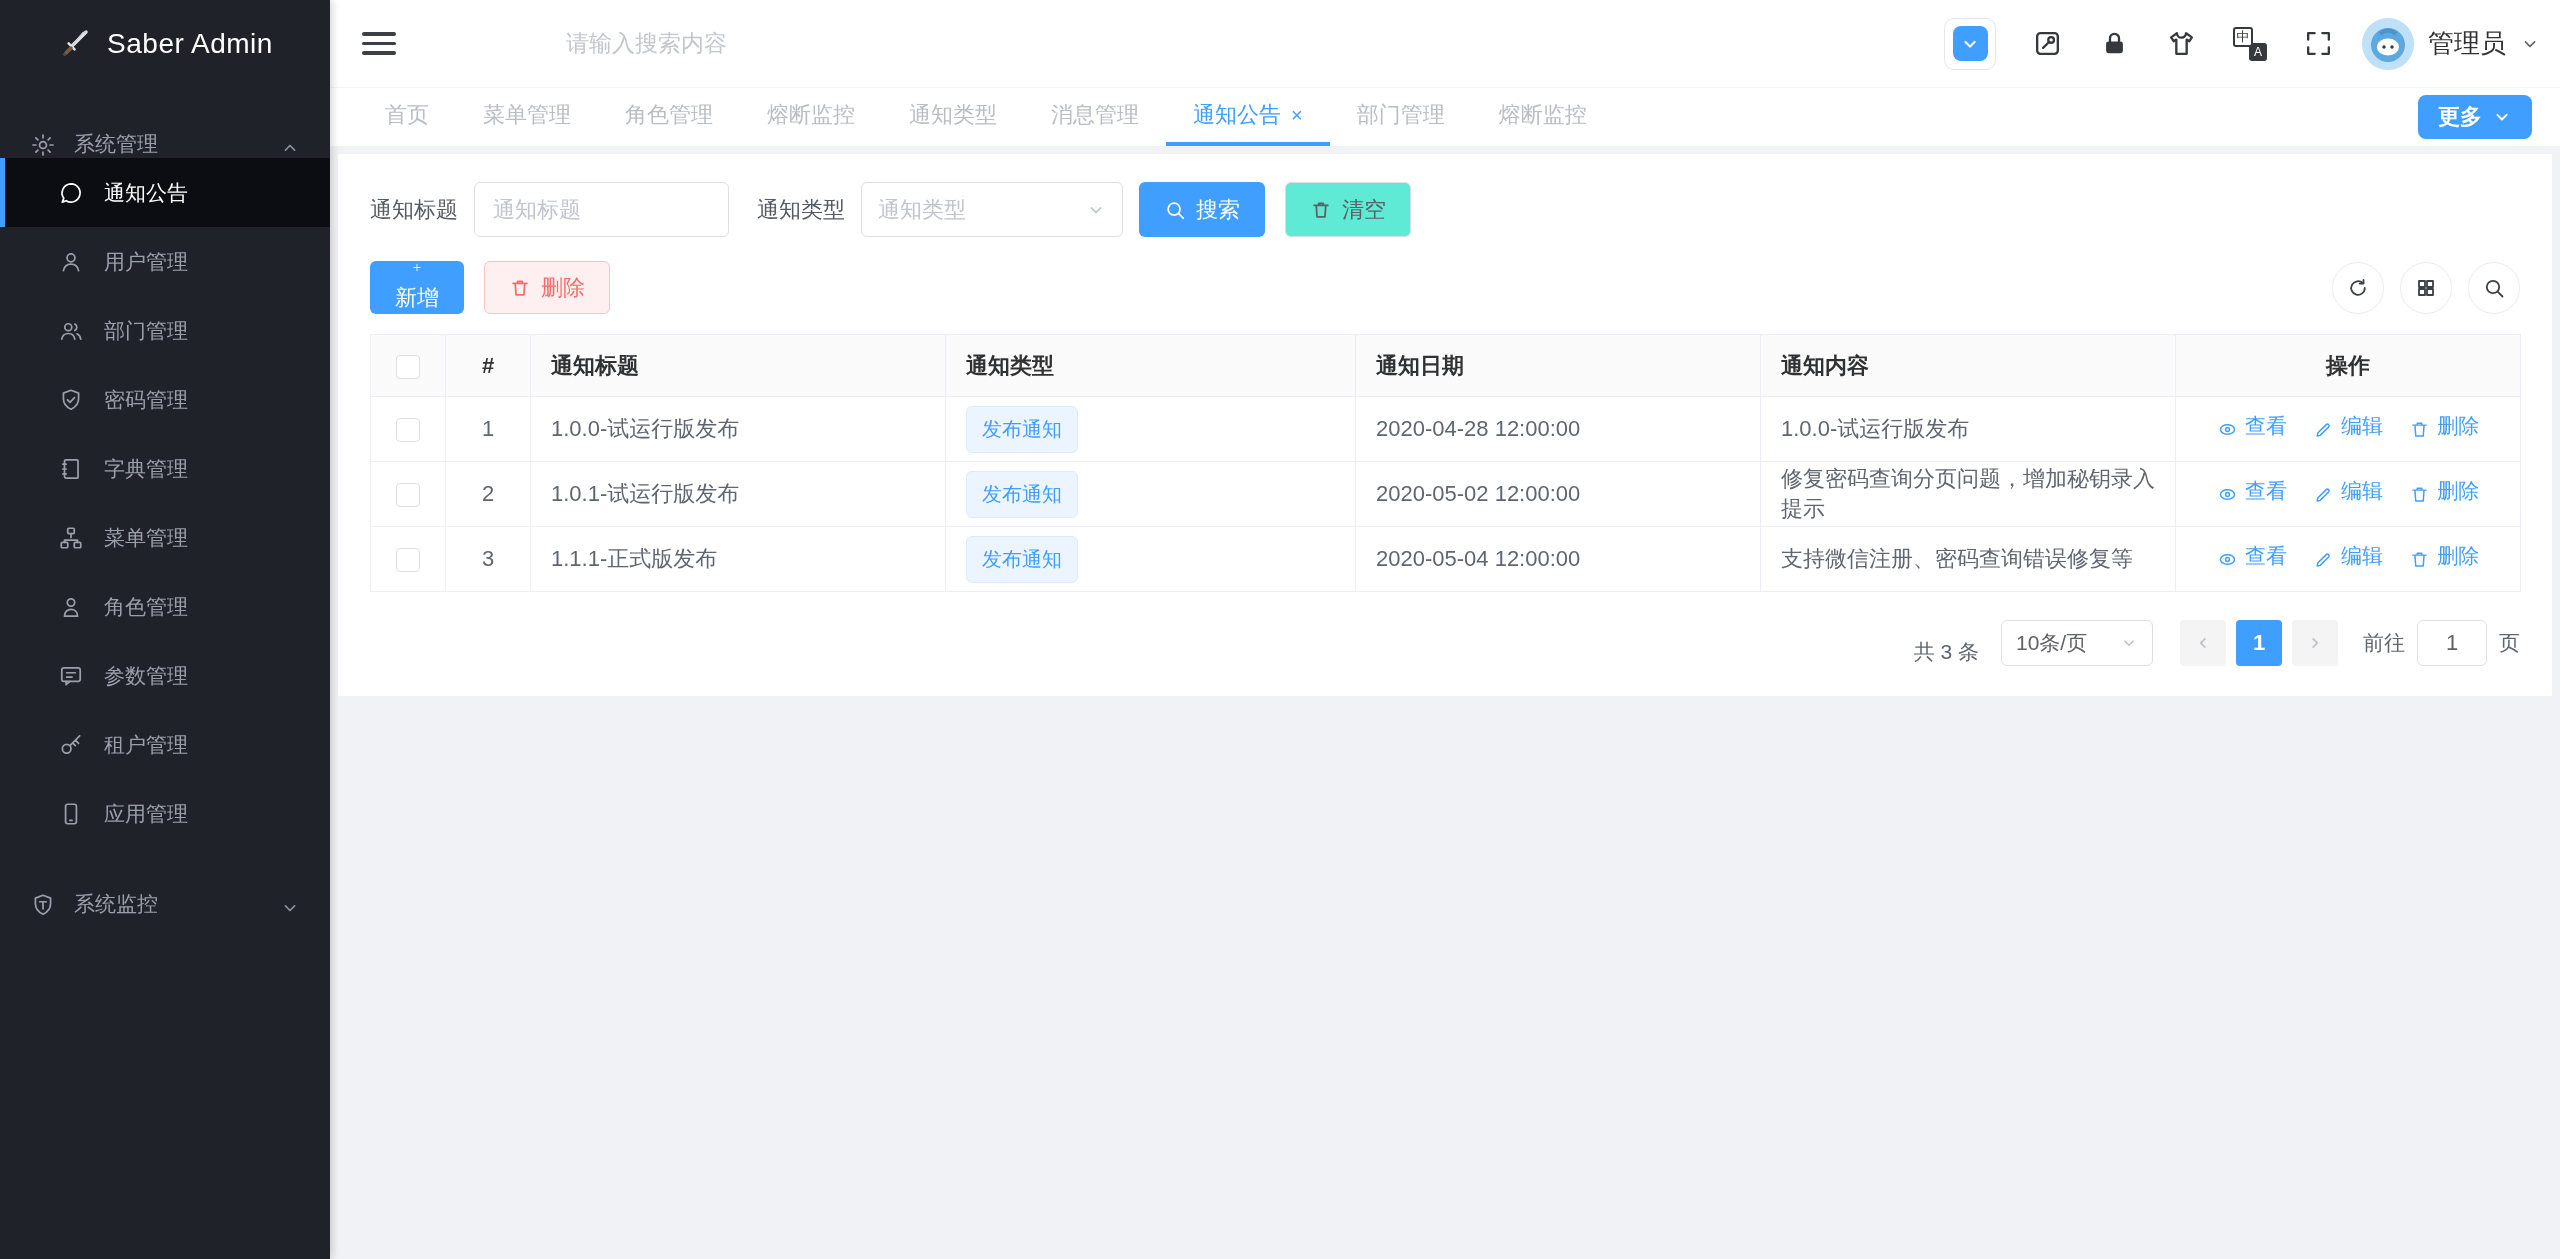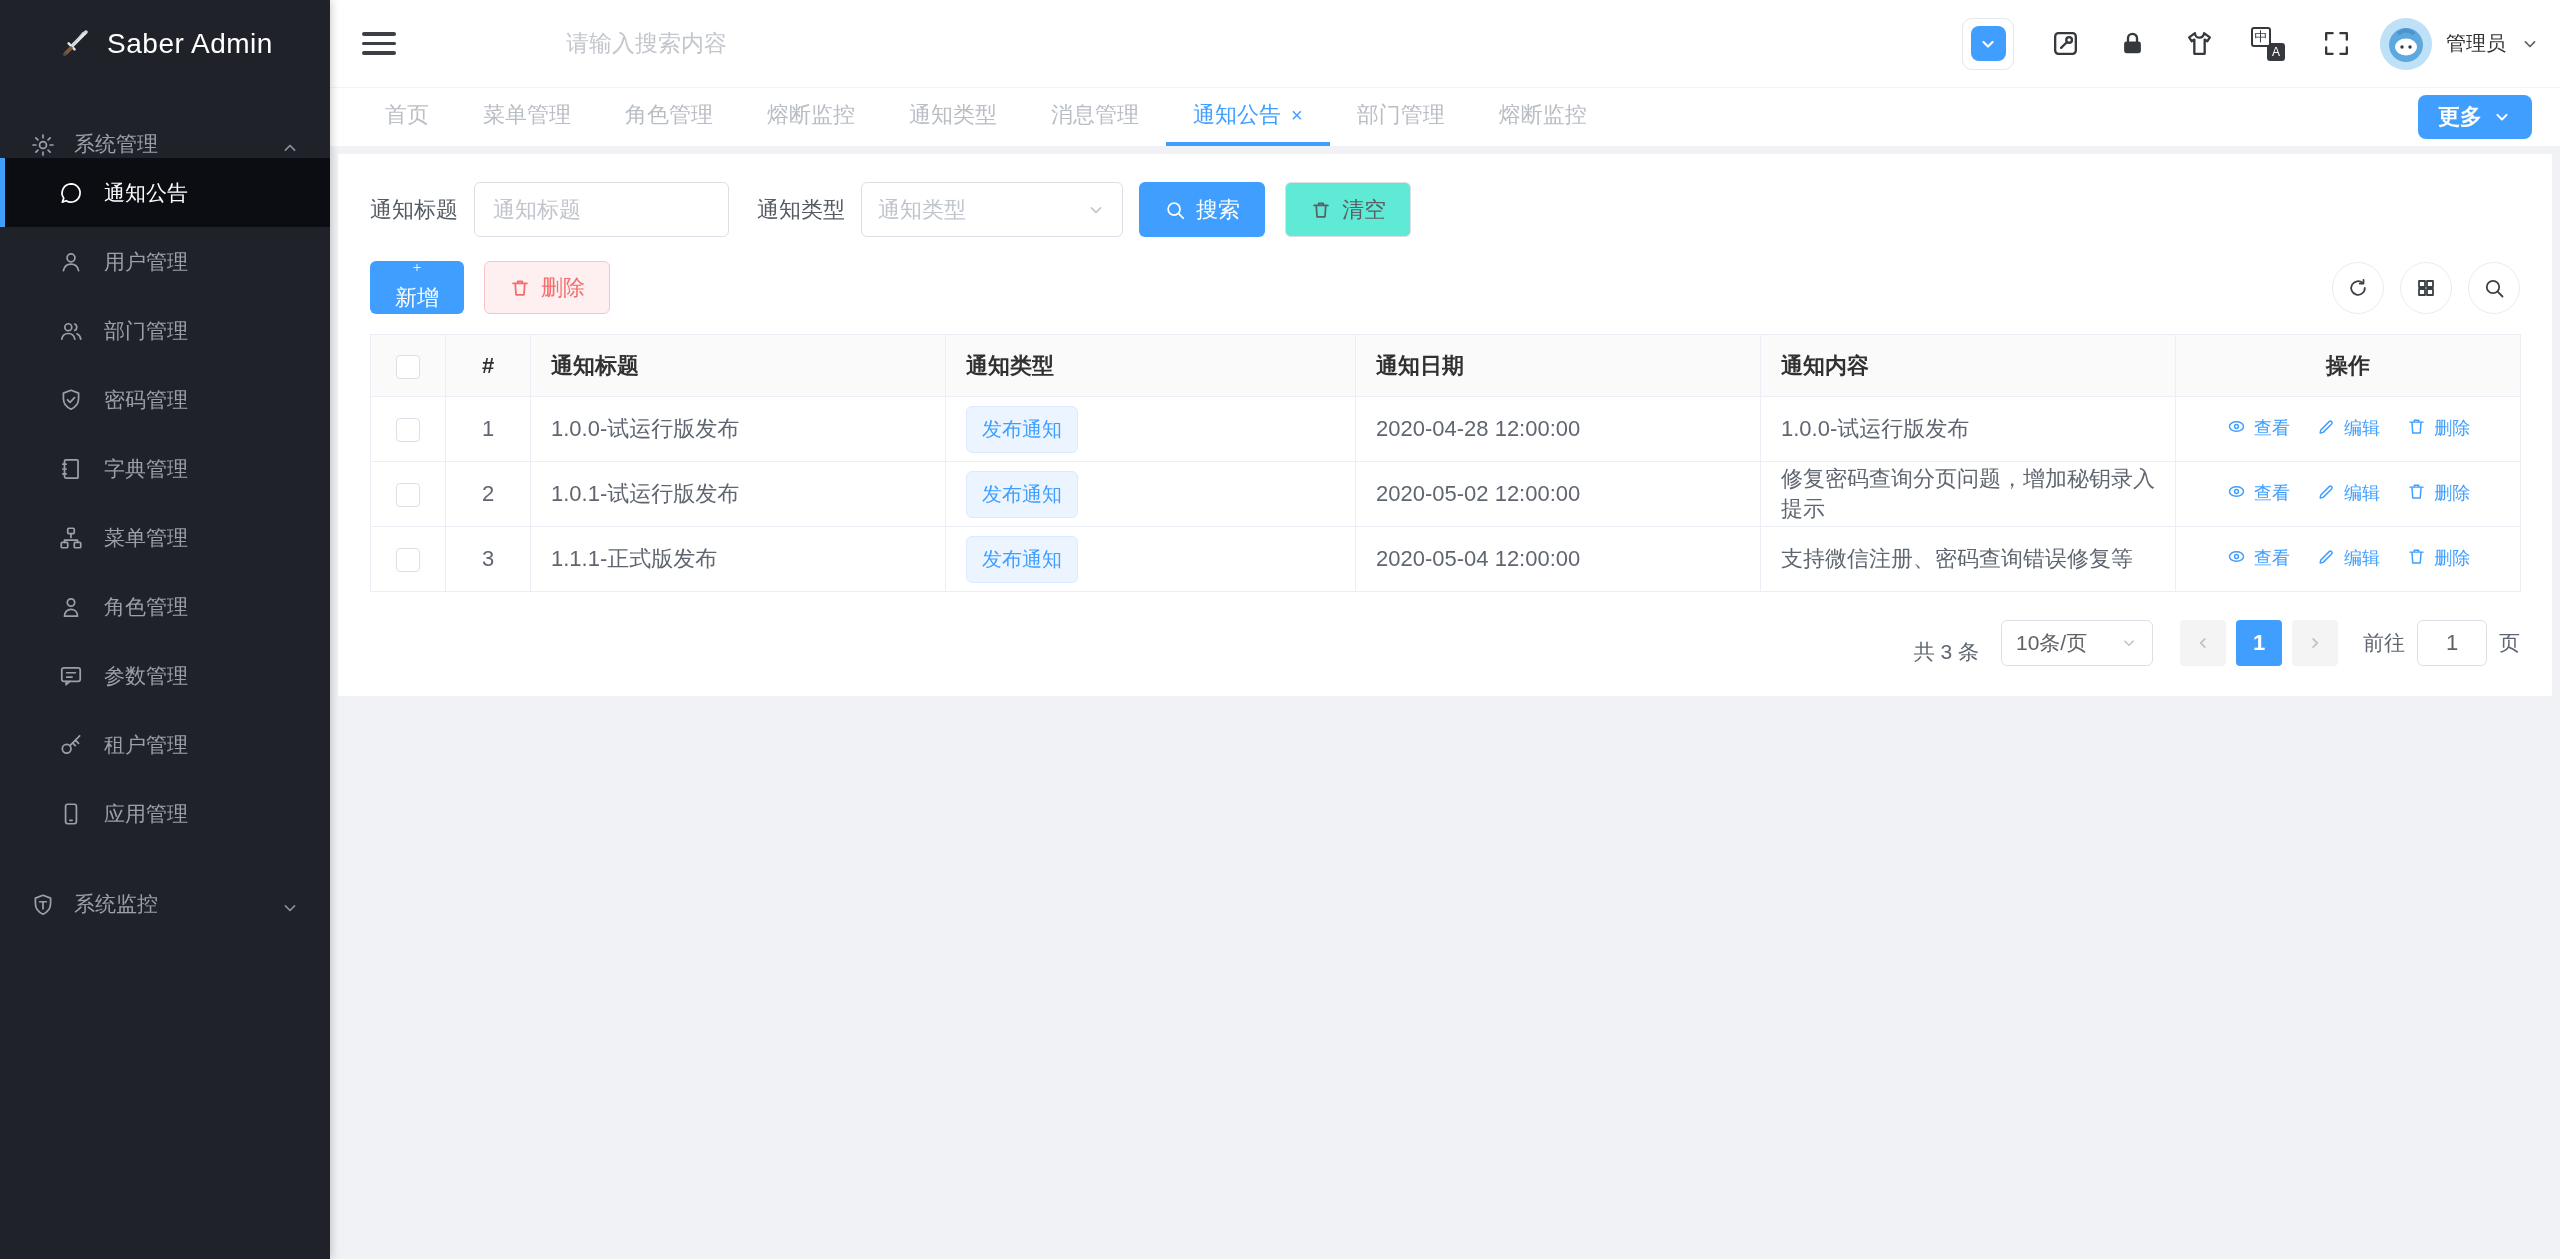--- a/index.html
+++ b/index.html
@@ -33,21 +33,21 @@
   .topbar-right { margin-left: auto; display: flex; align-items: center; gap: 36px; }
   .top-toggle { width: 52px; height: 52px; border: 1px solid #e4e7ed; border-radius: 10px; display: flex; align-items: center; justify-content: center; cursor: pointer; }
   .top-toggle .blue { width: 35px; height: 35px; border-radius: 8px; background: #409eff; display: flex; align-items: center; justify-content: center; color: #fff; }
   .tb-icon { width: 31px; height: 31px; color: #35383d; cursor: pointer; }
   .tb-icon svg { width: 31px; height: 31px; stroke: currentColor; fill: none; stroke-width: 1.8; stroke-linecap: round; stroke-linejoin: round; }
   .translate { position: relative; width: 34px; height: 34px; cursor: pointer; }
   .translate .zh { position: absolute; left: 0; top: 0; width: 20px; height: 20px; border: 2px solid #35383d; background: #fff; color: #35383d; font-size: 13px; display: flex; align-items: center; justify-content: center; border-radius: 3px; z-index: 2; }
   .translate .en { position: absolute; right: 0; bottom: 0; width: 18px; height: 18px; background: #35383d; color: #fff; font-size: 12px; display: flex; align-items: center; justify-content: center; border-radius: 3px; }
   .avatar { width: 52px; height: 52px; border-radius: 50%; background: #cfe8fa; overflow: hidden; cursor: pointer; }
   .user-box { display: flex; align-items: center; gap: 14px; cursor: pointer; margin-left: -8px; }
-  .user-name { font-size: 20px; color: #303133; }
+  .user-name { font-size: 26px; color: #303133; }
   .chev-sm svg { width: 20px; height: 20px; stroke: #606266; fill: none; stroke-width: 2; stroke-linecap: round; stroke-linejoin: round; }
 
   
   .tabbar { height: 58px; background: #fff; display: flex; align-items: center; padding: 0 28px; }
   .tab { height: 58px; display: flex; align-items: center; gap: 10px; padding: 0 27px; font-size: 22px; color: #b9bdc4; cursor: pointer; border-bottom: 4px solid transparent; }
   .tab.active { color: #409eff; border-bottom-color: #409eff; }
   .tab .close { font-size: 20px; line-height: 1; color: #409eff; }
   .more-btn { margin-left: auto; height: 44px; padding: 0 20px; border-radius: 8px; background: #409eff; color: #fff; font-size: 22px; font-weight: bold; display: flex; align-items: center; gap: 10px; cursor: pointer; }
   .more-btn svg { width: 20px; height: 20px; stroke: #fff; fill: none; stroke-width: 2.4; stroke-linecap: round; stroke-linejoin: round; }
 
@@ -74,21 +74,21 @@
   .circle-btn svg { width: 24px; height: 24px; stroke: currentColor; fill: none; stroke-width: 1.8; stroke-linecap: round; stroke-linejoin: round; }
 
   table.grid { margin-top: 20px; width: 100%; border-collapse: collapse; table-layout: fixed; font-size: 22px; color: #5f6670; }
   .grid th, .grid td { border: 1px solid #ebeef5; padding: 0 20px; }
   .grid th { background: #fafafa; height: 62px; font-weight: bold; color: #303133; text-align: left; }
   .grid td { height: 65px; background: #fff; }
   .grid th.c, .grid td.c { text-align: center; padding: 0; }
   .checkbox { display: inline-block; width: 24px; height: 24px; border: 1px solid #dcdfe6; border-radius: 4px; background: #fff; vertical-align: middle; cursor: pointer; }
   .tag { display: inline-block; padding: 9px 15px; background: #ecf5ff; border: 1px solid #d9ecff; border-radius: 6px; color: #409eff; font-size: 20px; }
   .ops { text-align: center; white-space: nowrap; }
-  .op-link { color: #409eff; display: inline-flex; align-items: flex-start; gap: 7px; margin: 0 10px; font-size: 18px; cursor: pointer; }
+  .op-link { color: #409eff; display: inline-flex; align-items: flex-end; gap: 7px; margin: 0 10px; font-size: 21px; cursor: pointer; }
   .op-link svg { width: 21px; height: 21px; stroke: currentColor; fill: none; stroke-width: 1.7; stroke-linecap: round; stroke-linejoin: round; }
 
   .pagination { margin-top: 28px; display: flex; align-items: flex-end; justify-content: flex-end; font-size: 21px; color: #5f6670; }
   .pg-size { width: 152px; height: 46px; border: 1px solid #dcdfe6; border-radius: 6px; display: flex; align-items: center; justify-content: space-between; padding: 0 14px; color: #606266; margin: 0 22px; cursor: pointer; }
   .pg-size svg { width: 18px; height: 18px; stroke: #c0c4cc; fill: none; stroke-width: 2; stroke-linecap: round; stroke-linejoin: round; }
   .pg-btn { width: 46px; height: 46px; border-radius: 4px; background: #f4f4f5; color: #c0c4cc; display: flex; align-items: center; justify-content: center; margin: 0 5px; cursor: pointer; }
   .pg-btn svg { width: 18px; height: 18px; stroke: currentColor; fill: none; stroke-width: 2.4; stroke-linecap: round; stroke-linejoin: round; }
   .pg-btn.current { background: #409eff; color: #fff; font-weight: bold; font-size: 22px; }
   .pg-goto { margin-left: 20px; display: flex; align-items: center; gap: 12px; }
   .goto-input { width: 70px; height: 46px; border: 1px solid #dcdfe6; border-radius: 6px; text-align: center; font-size: 22px; color: #606266; outline: none; }

